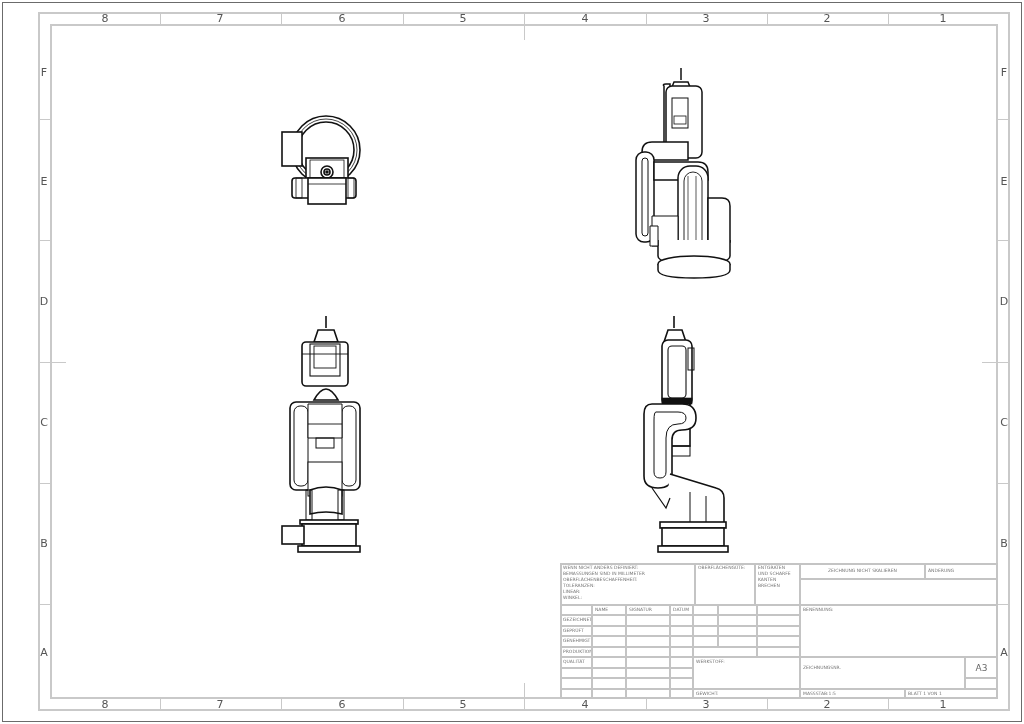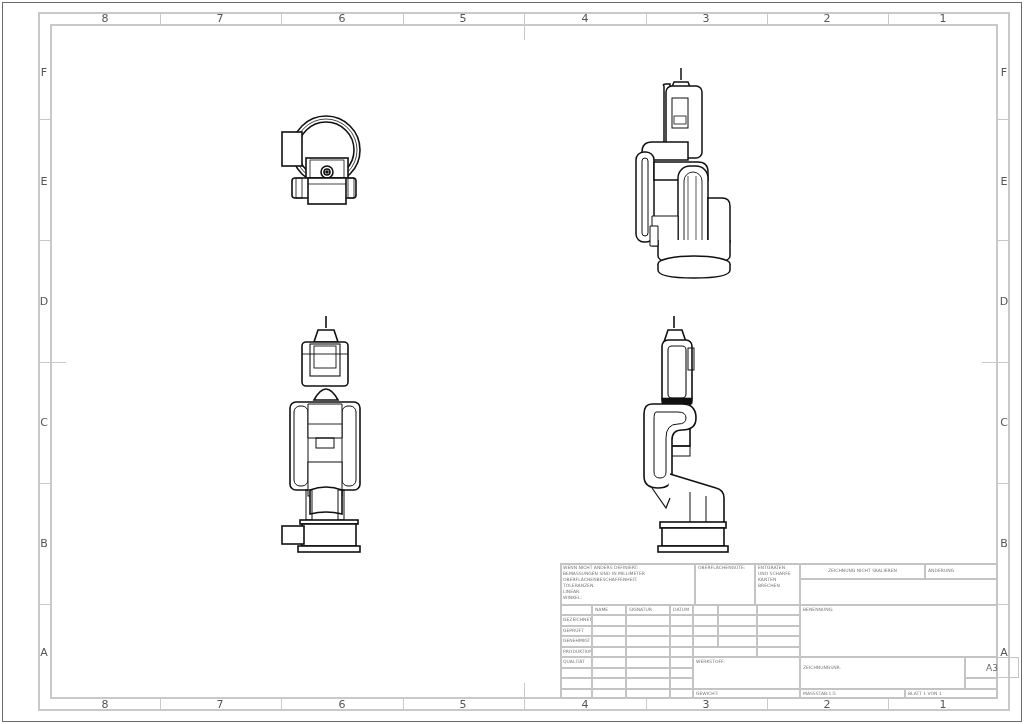--- a/index.html
+++ b/index.html
@@ -254,16 +254,16 @@
 <div class="cell" style="left:626px;top:689px;width:44px;height:10px"></div>
 <div class="cell" style="left:670px;top:689px;width:23px;height:10px"></div>
 
 <div class="cell" style="left:693px;top:657px;width:107px;height:32px">WERKSTOFF:</div>
 <div class="cell" style="left:693px;top:689px;width:107px;height:10px">GEWICHT:</div>
 
 <div class="cell" style="left:800px;top:605px;width:198px;height:52px">BENENNUNG:</div>
 <div class="cell" style="left:800px;top:657px;width:165px;height:32px">
   <div>ZEICHNUNGSNR.</div>
 </div>
-<div class="cell a3" style="left:965px;top:657px;width:54px;height:21px">A3</div>
+<div class="cell a3" style="left:965px;top:657px;width:33px;height:21px">A3</div>
 <div class="cell" style="left:965px;top:678px;width:33px;height:11px"></div>
 <div class="cell" style="left:800px;top:689px;width:105px;height:10px">MASSSTAB:1:5</div>
 <div class="cell" style="left:905px;top:689px;width:93px;height:10px">BLATT 1 VON 1</div>
 
 </body></html>

